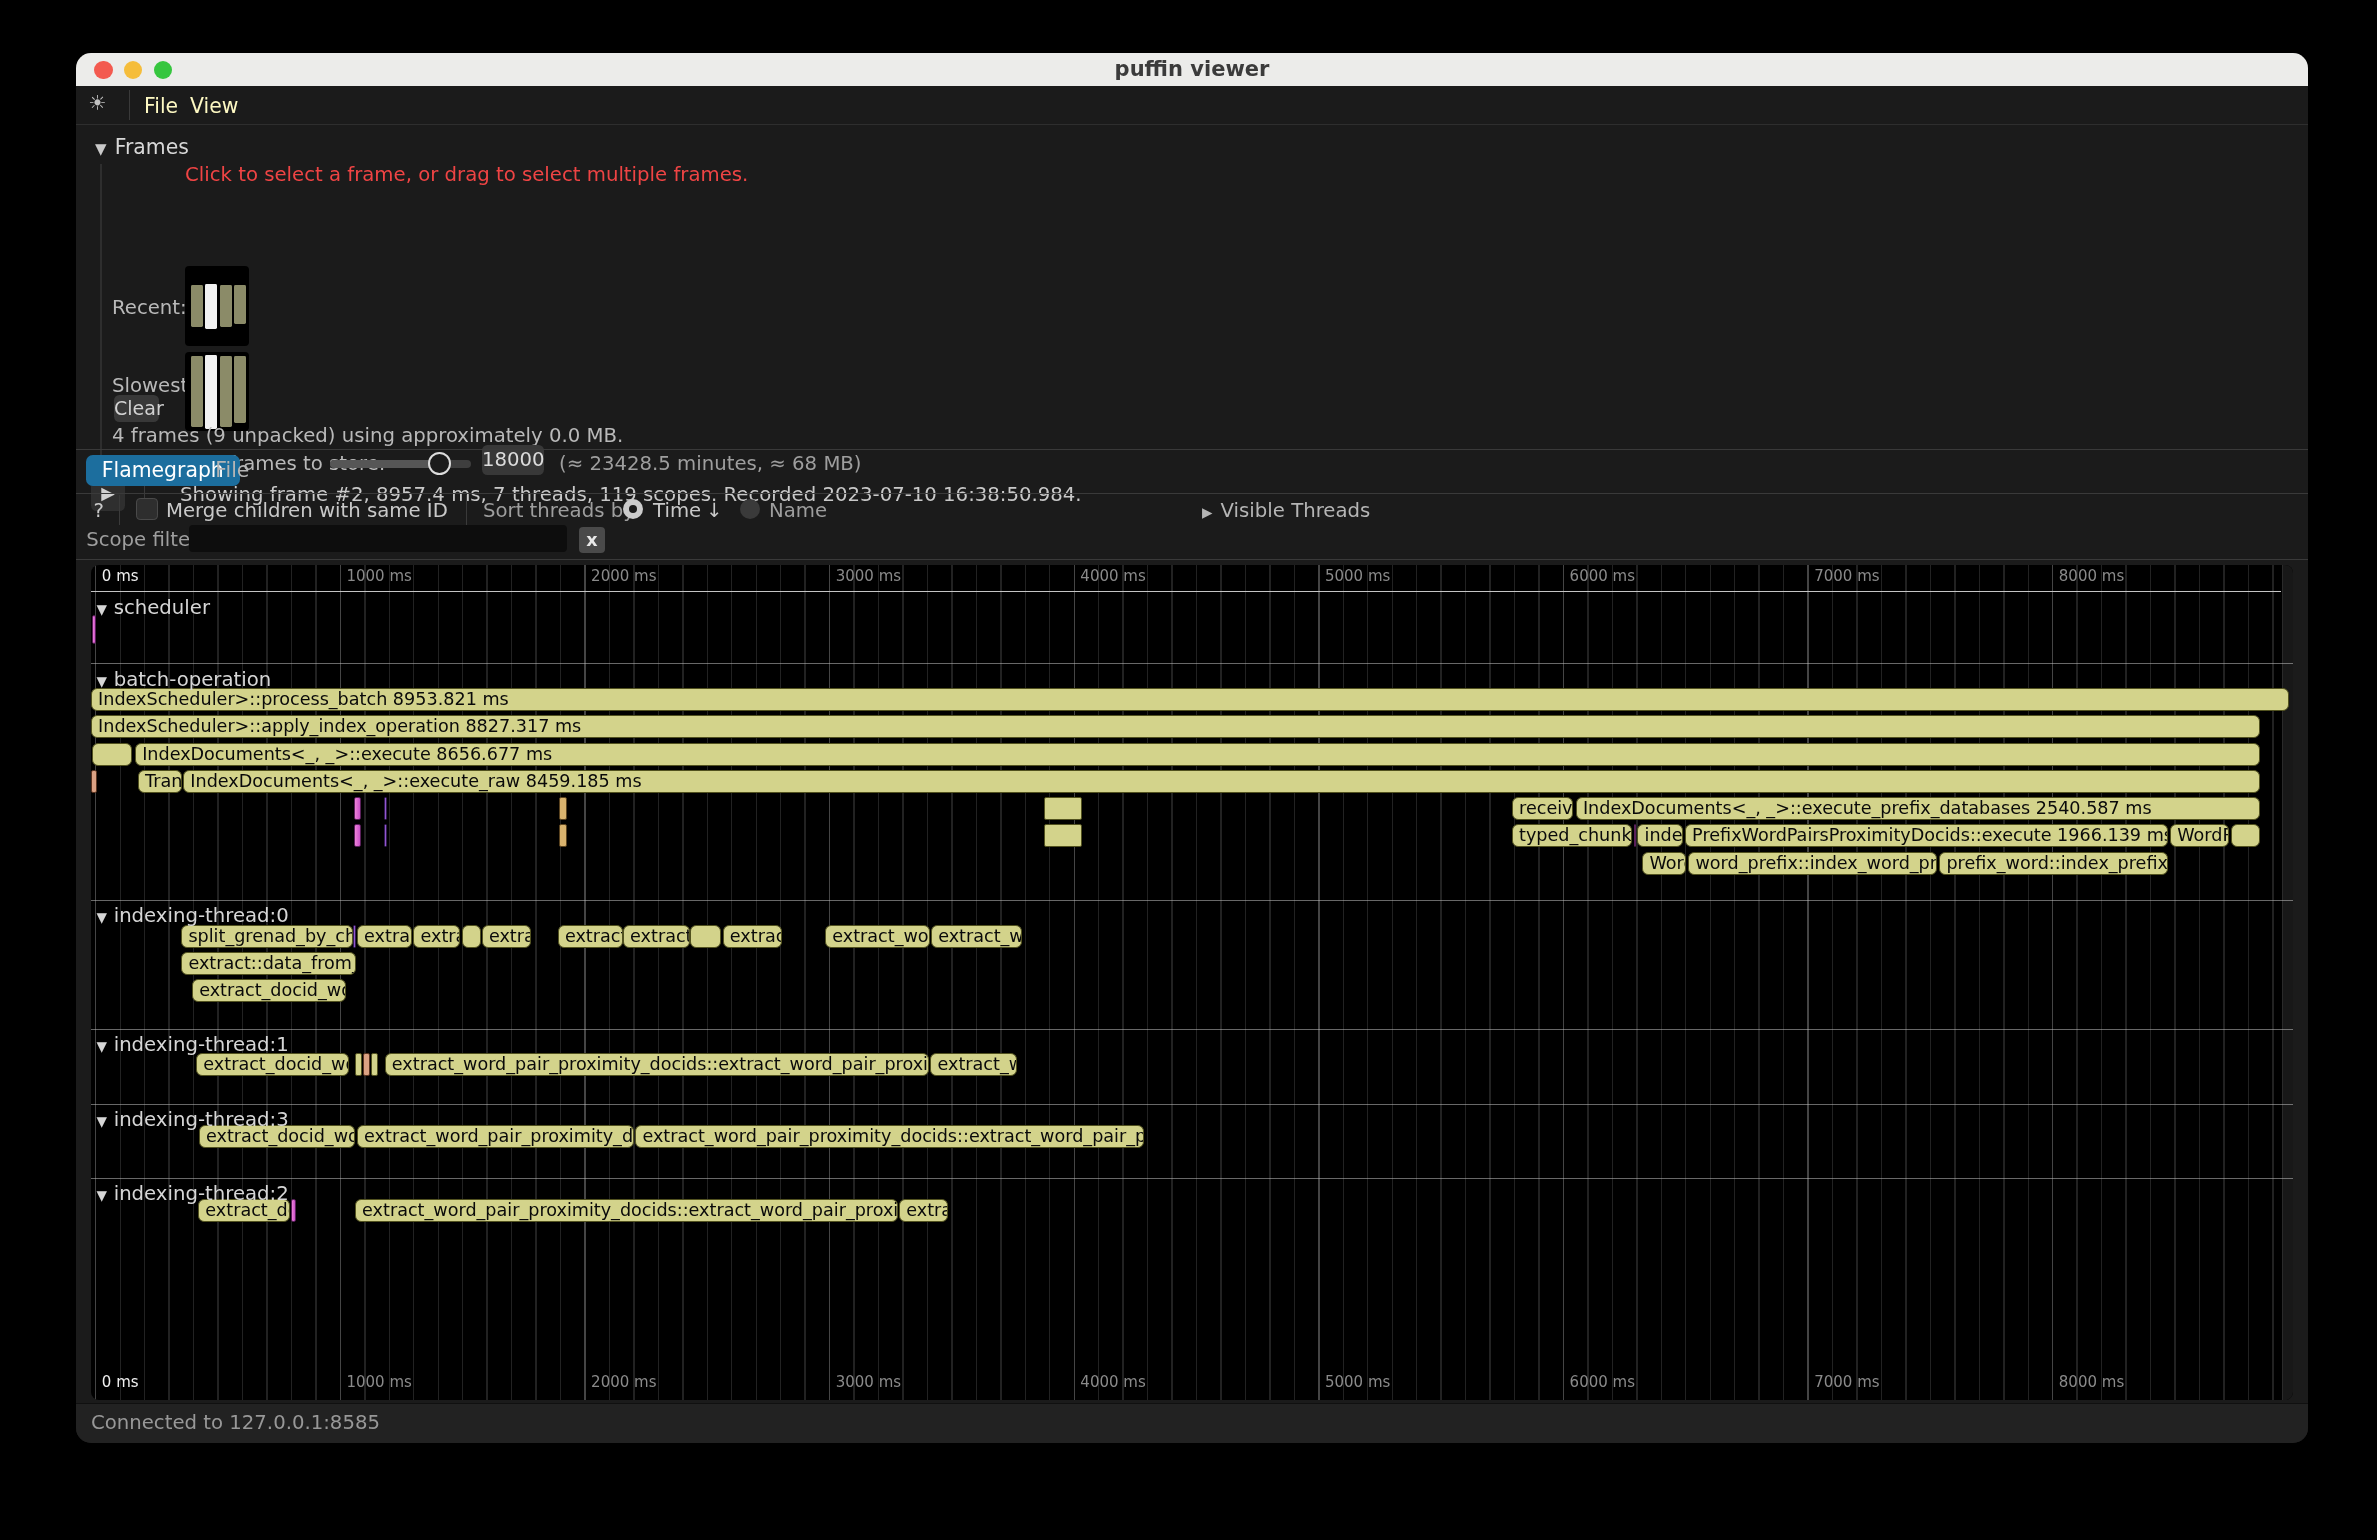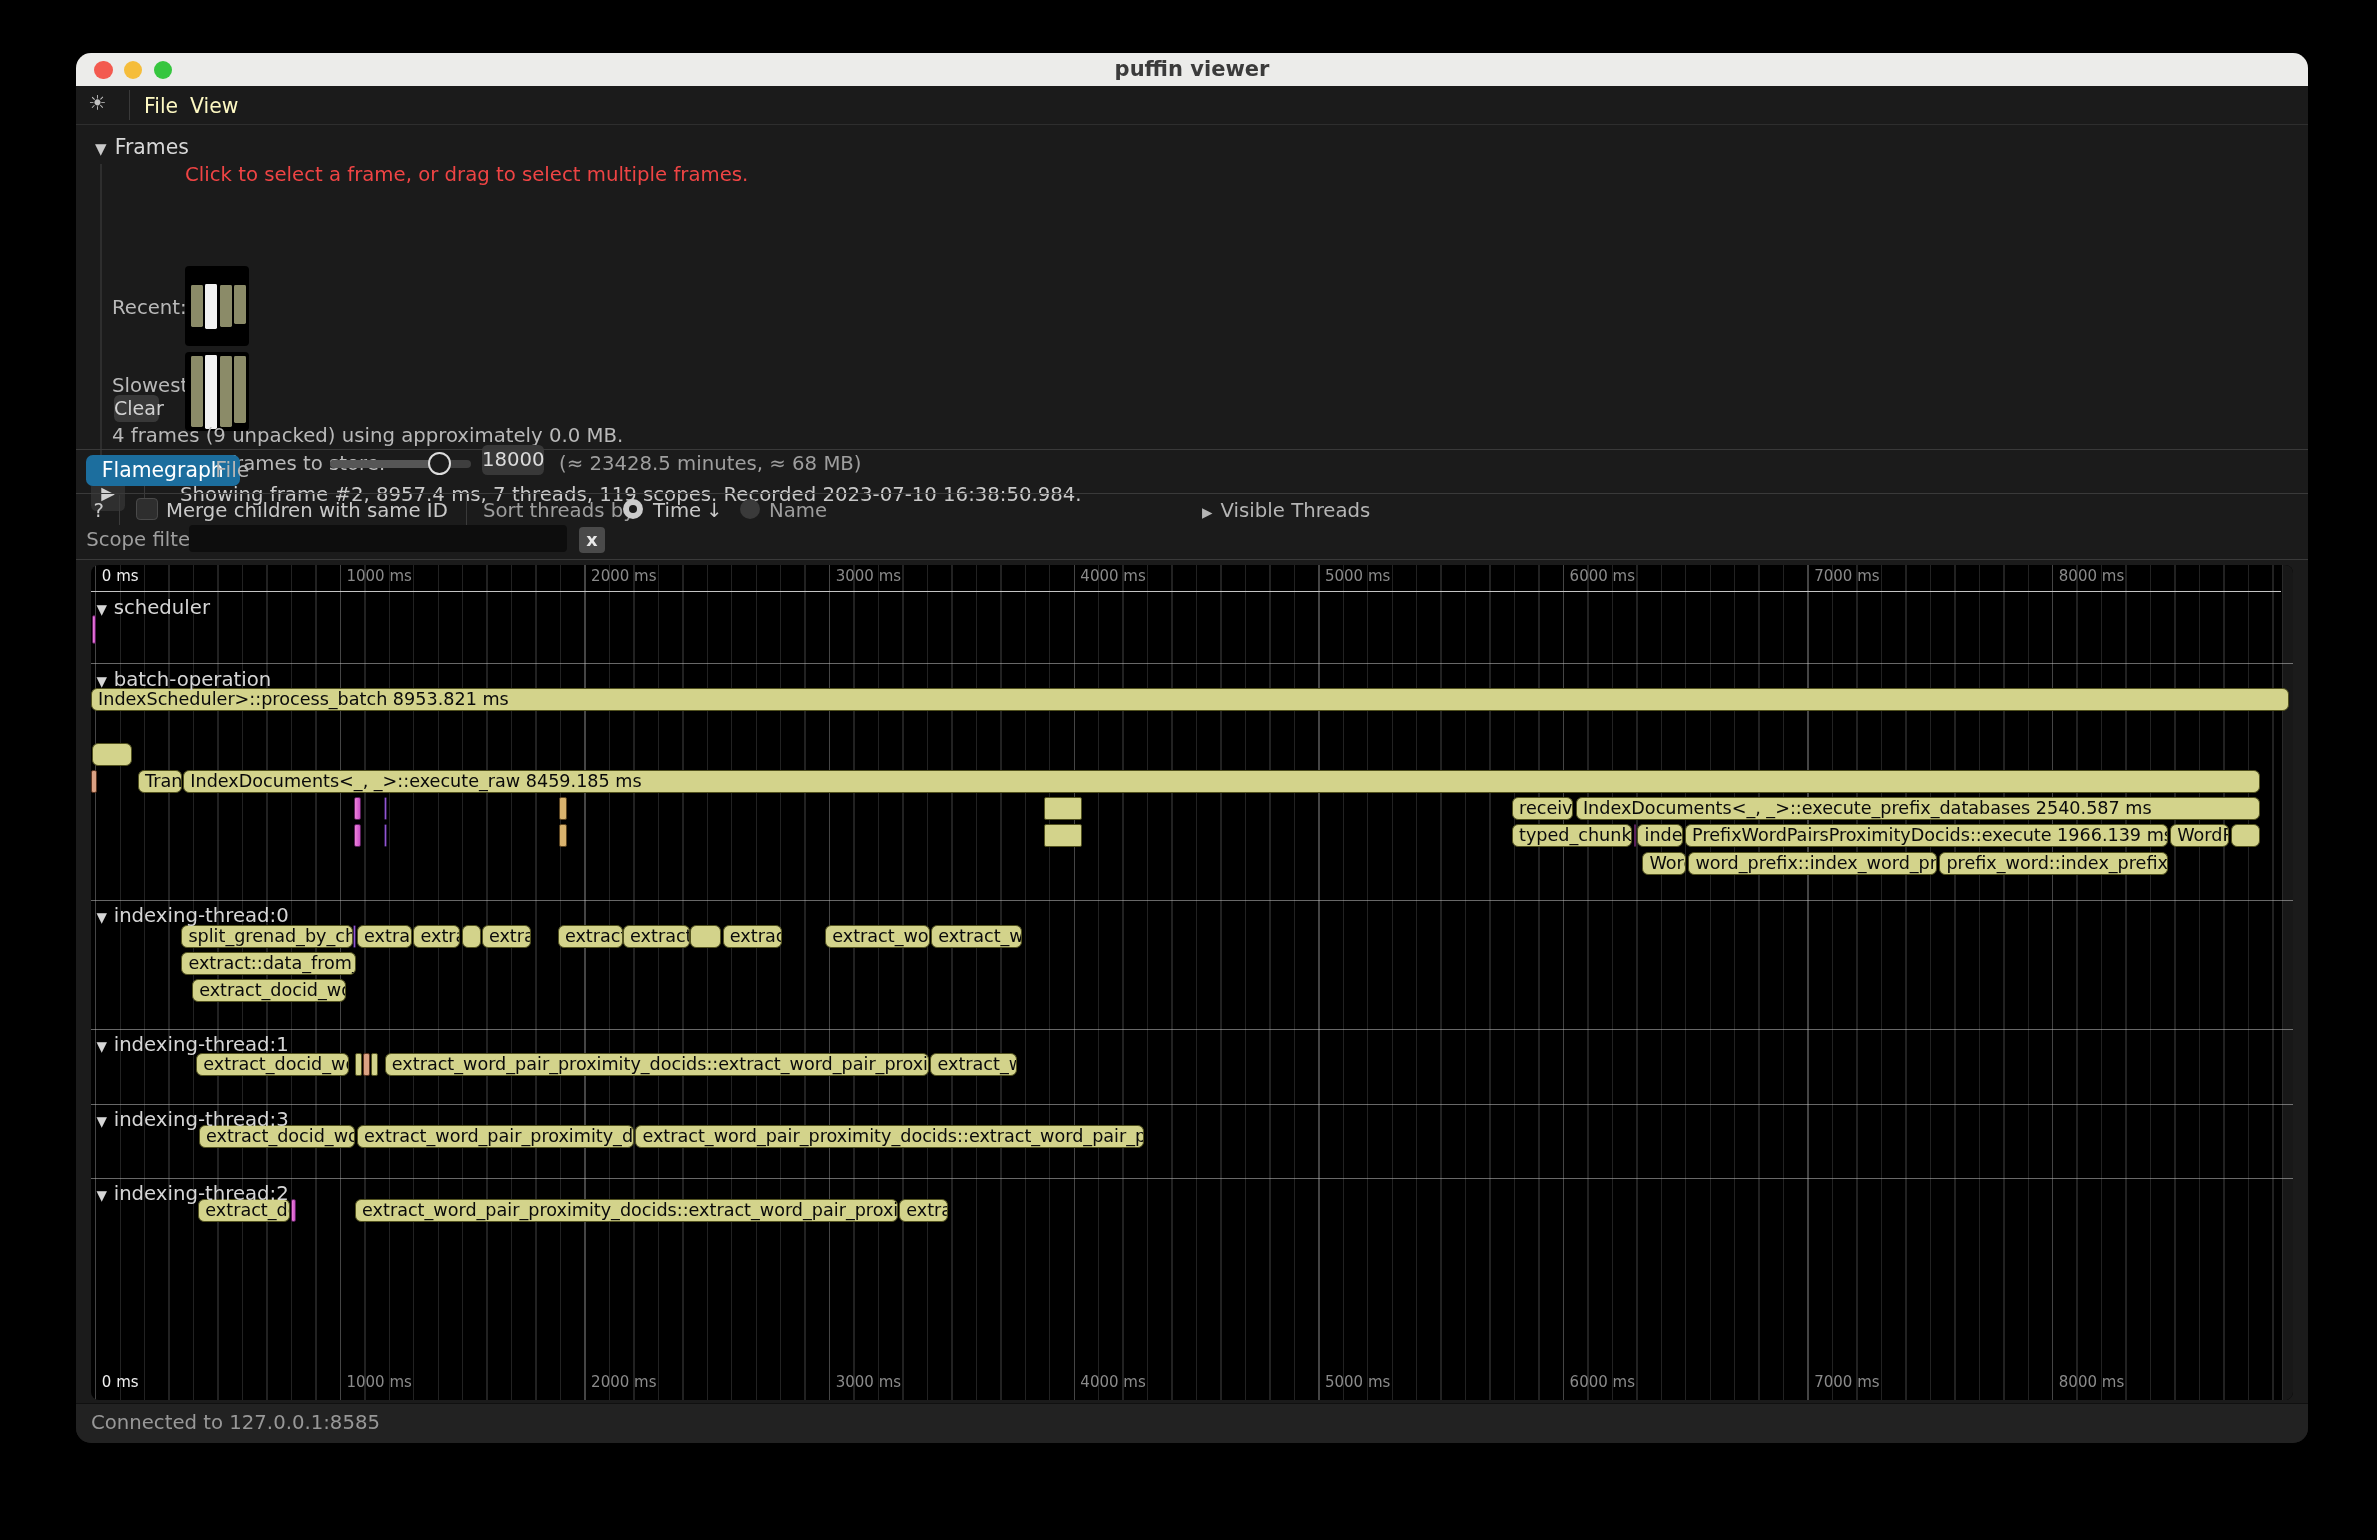--- a/index.html
+++ b/index.html
@@ -301,21 +301,23 @@
       <div class="ticklabel bottom" style="left: calc(66.839% + 6.8px);">6000 ms</div>
       <div class="ticklabel top" style="left: calc(77.948% + 6.8px);">7000 ms</div>
       <div class="ticklabel bottom" style="left: calc(77.948% + 6.8px);">7000 ms</div>
       <div class="ticklabel top" style="left: calc(89.057% + 6.8px);">8000 ms</div>
       <div class="ticklabel bottom" style="left: calc(89.057% + 6.8px);">8000 ms</div>
       <div class="thead" style="top: 31px;"><span class="tri">▼</span>scheduler</div>
       <div class="bar pink sliver" style="left: 0.05%; width: 0.2%; top: 50px; height: 28.5px;"></div>
       <div class="tsep" style="top: 98px;"></div>
       <div class="thead" style="top: 103px;"><span class="tri">▼</span>batch-operation</div>
       <div class="bar " style="left: 0%; width: 99.8%; top: 123px;">IndexScheduler&gt;::process_batch 8953.821 ms</div>
+      <div class="bar " style="left: 0%; width: 98.5%; top: 150px;">IndexScheduler&gt;::apply_index_operation 8827.317 ms</div>
       <div class="bar " style="left: 0.06%; width: 1.82%; top: 178px;"></div>
+      <div class="bar " style="left: 2%; width: 96.5%; top: 178px;">IndexDocuments&lt;_, _&gt;::execute 8656.677 ms</div>
       <div class="bar salmon sliver" style="left: 0%; width: 0.25%; top: 205px;"></div>
       <div class="bar " style="left: 2.13%; width: 2%; top: 205px;">Trans</div>
       <div class="bar " style="left: 4.19%; width: 94.3%; top: 205px;">IndexDocuments&lt;_, _&gt;::execute_raw 8459.185 ms</div>
       <div class="bar pink sliver" style="left: 11.93%; width: 0.31%; top: 232px;"></div>
       <div class="bar purple sliver" style="left: 13.31%; width: 0.15%; top: 232px;"></div>
       <div class="bar tan sliver" style="left: 21.26%; width: 0.37%; top: 232px;"></div>
       <div class="bar  sliver" style="left: 43.3%; width: 1.69%; top: 232px;"></div>
       <div class="bar " style="left: 64.53%; width: 2.77%; top: 232px;">receive_typed_</div>
       <div class="bar " style="left: 67.43%; width: 31.06%; top: 232px;">IndexDocuments&lt;_, _&gt;::execute_prefix_databases 2540.587 ms</div>
       <div class="bar pink sliver" style="left: 11.93%; width: 0.31%; top: 259px;"></div>

